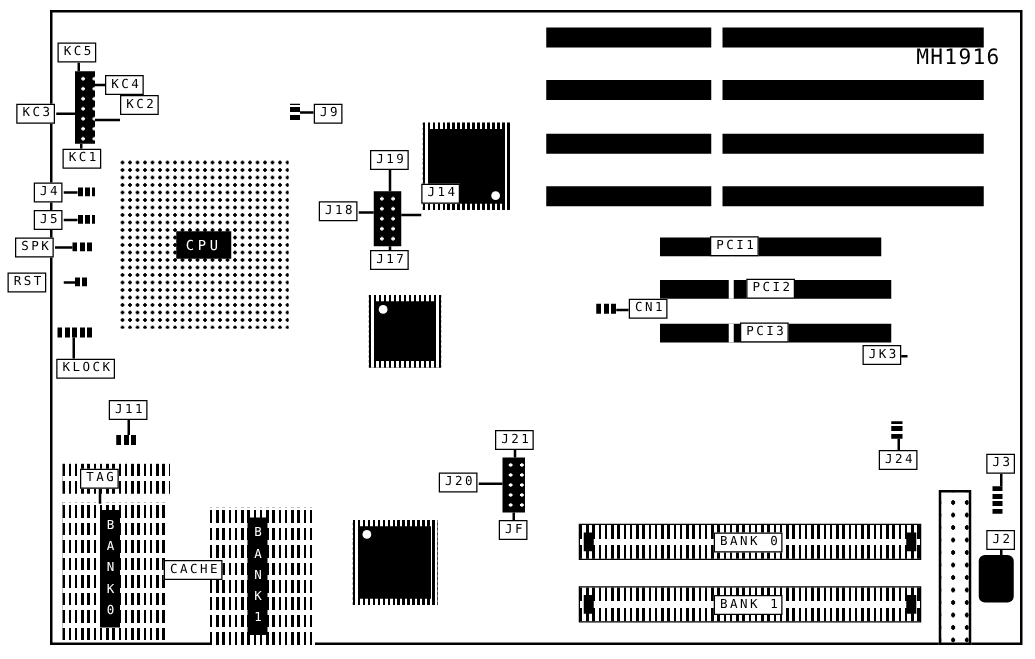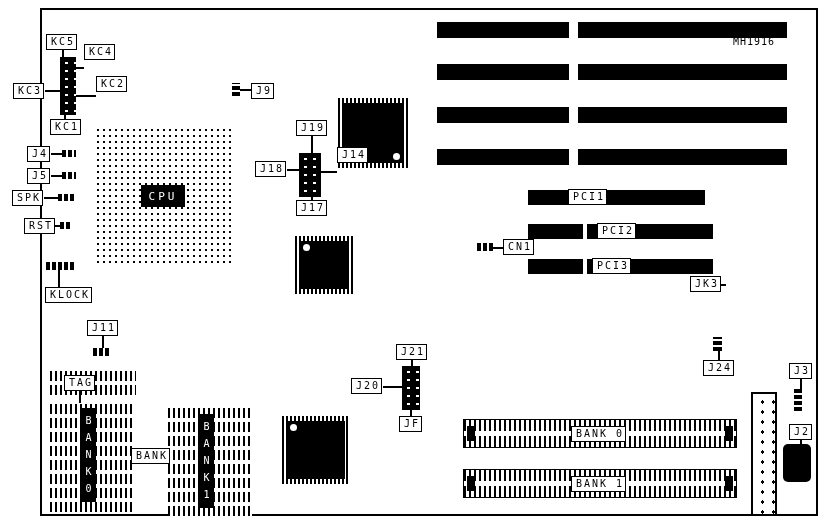--- a/index.html
+++ b/index.html
@@ -34,34 +34,34 @@
   .vbank{position:absolute;background:#000;color:#fff;writing-mode:vertical-rl;text-orientation:upright;
        font-size:10px;letter-spacing:6px;line-height:16px;padding-top:4px;z-index:4;text-align:center}
   .memslot{position:absolute;border:1px solid #000;
        background-image:linear-gradient(rgba(0,0,0,0) 0px,rgba(0,0,0,0) 11px,#fff 11px,#fff 16px,rgba(0,0,0,0) 16px),
          repeating-linear-gradient(90deg,#000 0px,#000 2px,#fff 2px,#fff 5px)}
   .cap{position:absolute;background:#000;z-index:3}
   .power{position:absolute;border:2px solid #000;background-color:#fff;
        background-image:radial-gradient(circle,#000 1.6px,rgba(0,0,0,0) 1.8px);
        background-size:11px 10px;background-position:4px 3px}
   .blob{position:absolute;background:#000;border-radius:5px}
-  .parttext{position:absolute;font-size:10px;letter-spacing:1px}
+  .parttext{position:absolute;font-size:17px;letter-spacing:1px}
 </style>
 </head>
 <body>
 
 <div class="canvas">
 
   <div class="board"></div>
 
   <div class="parttext" style="left:733px;top:36px">MH1916</div>
 
   <div class="pins-grid" style="left:60px;top:57px;width:16px;height:58px"></div>
   <div class="lbl" style="left:46px;top:34px">KC5</div>
-  <div class="lbl" style="left:84px;top:44px">KC4</div>
+  <div class="lbl" style="left:84px;top:60px">KC4</div>
   <div class="lbl" style="left:13px;top:83px">KC3</div>
   <div class="lbl" style="left:96px;top:76px">KC2</div>
   <div class="lbl" style="left:50px;top:119px">KC1</div>
   <div class="ln" style="left:62px;top:50px;width:2px;height:7px"></div>
   <div class="ln" style="left:76px;top:67px;width:8px;height:2px"></div>
   <div class="ln" style="left:45px;top:90px;width:15px;height:2px"></div>
   <div class="ln" style="left:76px;top:95px;width:20px;height:2px"></div>
   <div class="ln" style="left:64px;top:115px;width:2px;height:4px"></div>
 
   <div class="lbl" style="left:27px;top:146px">J4</div>
@@ -69,21 +69,21 @@
   <div class="ln" style="left:51px;top:153px;width:11px;height:2px"></div>
 
   <div class="lbl" style="left:27px;top:168px">J5</div>
   <div class="pins-h" style="left:62px;top:172px;width:14px;height:7px"></div>
   <div class="ln" style="left:51px;top:175px;width:11px;height:2px"></div>
 
   <div class="lbl" style="left:12px;top:190px">SPK</div>
   <div class="pins-h" style="left:58px;top:194px;width:16px;height:7px"></div>
   <div class="ln" style="left:44px;top:197px;width:14px;height:2px"></div>
 
-  <div class="lbl" style="left:24px;top:218px">RST</div>
+  <div class="lbl" style="left:6px;top:218px">RST</div>
   <div class="pins-h" style="left:60px;top:222px;width:12px;height:7px"></div>
   <div class="ln" style="left:51px;top:225px;width:9px;height:2px"></div>
 
   <div class="pins-h" style="left:46px;top:262px;width:30px;height:8px"></div>
   <div class="lbl" style="left:45px;top:287px">KLOCK</div>
   <div class="ln" style="left:58px;top:270px;width:2px;height:17px"></div>
 
   <div class="cpu-grid" style="left:95px;top:127px;width:136px;height:136px"></div>
   <div class="cpu-box" style="left:141px;top:185px;width:44px;height:22px">CPU</div>
 
@@ -148,21 +148,21 @@
   <div class="rows" style="left:50px;top:371px;width:86px;height:24px"></div>
   <div class="lbl" style="left:64px;top:375px">TAG</div>
   <div class="ln" style="left:79px;top:391px;width:2px;height:12px"></div>
 
   <div class="rows" style="left:50px;top:402px;width:84px;height:110px"></div>
   <div class="vbank" style="left:80px;top:408px;width:16px;height:94px">BANK0</div>
 
   <div class="rows" style="left:168px;top:406px;width:84px;height:110px"></div>
   <div class="vbank" style="left:198px;top:414px;width:16px;height:94px">BANK1</div>
 
-  <div class="lbl" style="left:131px;top:448px">BANK</div>
+  <div class="lbl" style="left:131px;top:448px">CACHE</div>
 
   <div class="pins-grid" style="left:402px;top:366px;width:18px;height:44px"></div>
   <div class="lbl" style="left:396px;top:344px">J21</div>
   <div class="lbl" style="left:351px;top:378px">J20</div>
   <div class="lbl" style="left:399px;top:416px">JF</div>
   <div class="ln" style="left:411px;top:360px;width:2px;height:6px"></div>
   <div class="ln" style="left:383px;top:386px;width:19px;height:2px"></div>
   <div class="ln" style="left:410px;top:410px;width:2px;height:6px"></div>
 
   <div class="memslot" style="left:463px;top:419px;width:274px;height:29px"></div>

